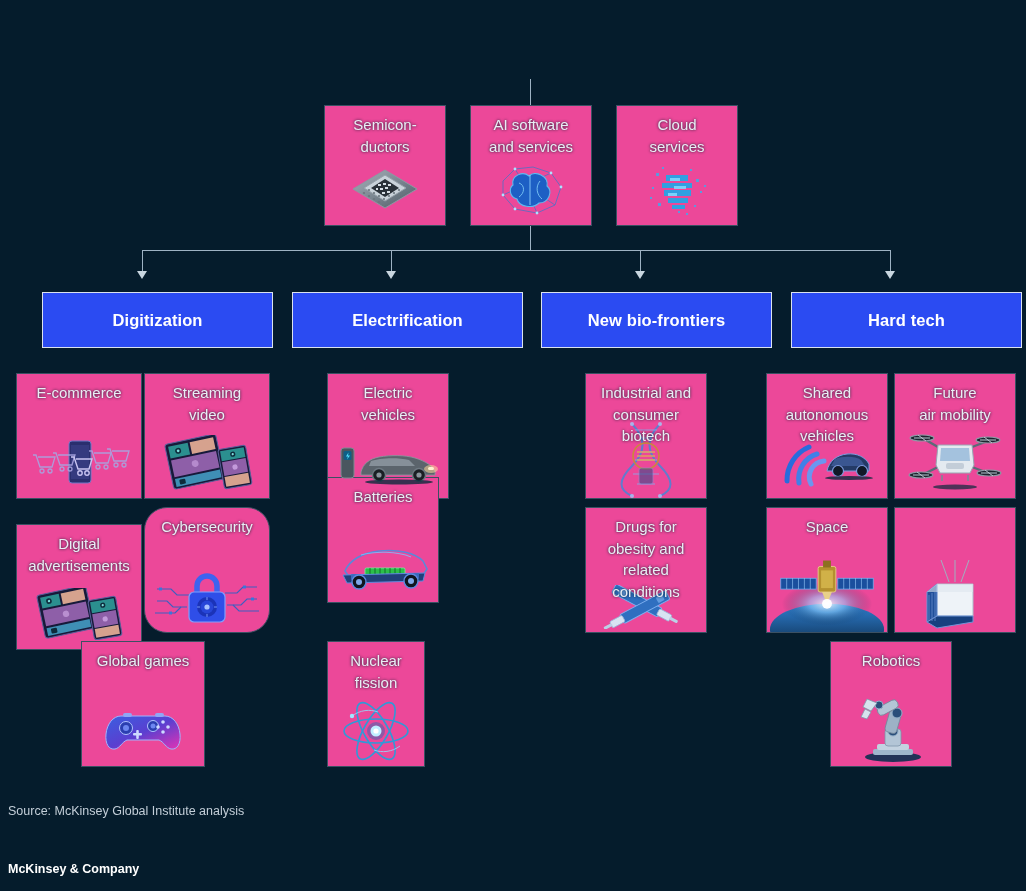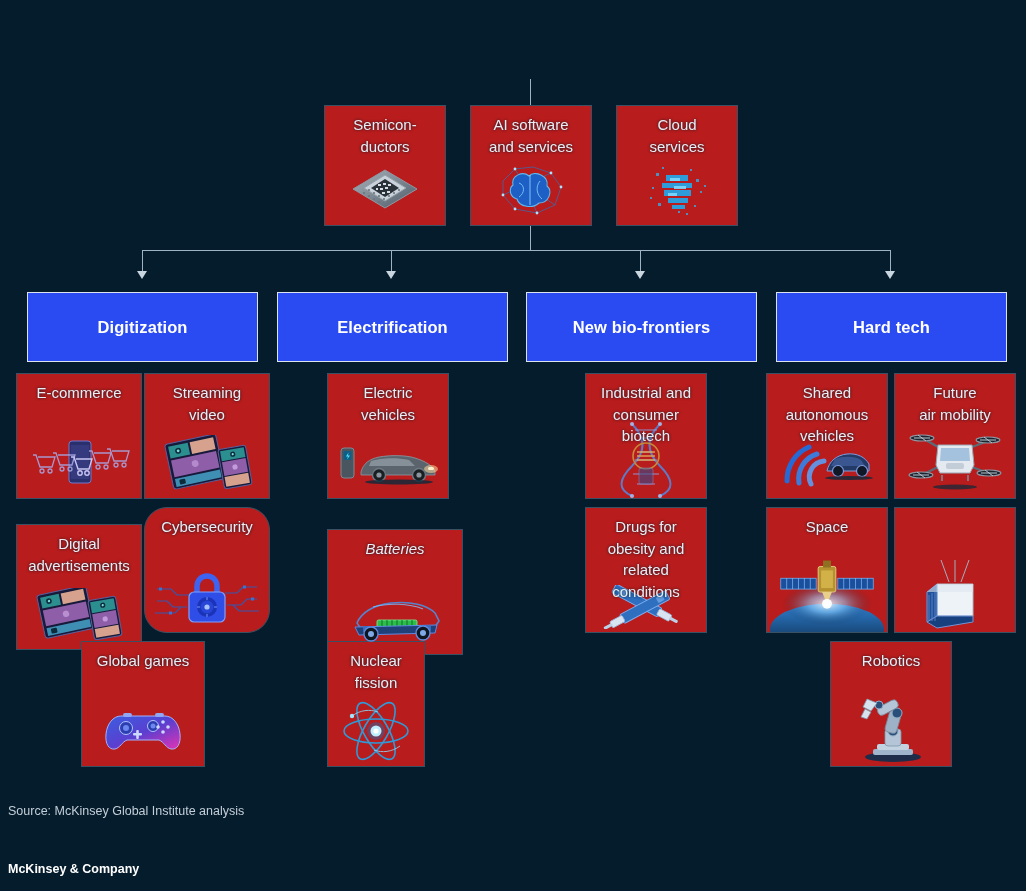--- a/index.html
+++ b/index.html
@@ -18,28 +18,28 @@
     position:absolute;
     background:#2B4BF2;
     border:1px solid #dbe3ee;
     display:flex;align-items:center;justify-content:center;
     font-weight:bold;
     color:#ffffff;
     letter-spacing:.1px;
     box-sizing:border-box;
   }
   #foundation-banner{left:416px;top:22px;width:230px;height:57px;font-size:16.5px;}
-  .col-banner{height:70px;font-size:16.5px;}
+  .col-banner{height:56px;font-size:16.5px;margin-left:15px;}
 
   
   .card{
     position:absolute;
     box-sizing:border-box;
     border:1px solid #3b5063;
-    background:#b91c1c;
+    background:#ec4899;
     overflow:hidden;
   }
   .card .lbl{
     position:absolute;left:4px;right:4px;top:8px;
     text-align:center;
     font-size:15px;line-height:21.5px;
     color:#e9eef4;
     font-weight:400;
     z-index:3;
     text-shadow:0 0 3px #051C2C;
@@ -369,21 +369,21 @@
         <rect x="93" y="27" width="6" height="3" rx="1.5" fill="#fff1cf"></rect>
         <circle cx="44" cy="35" r="6.5" fill="#1a1f24" stroke="#6f7a83" stroke-width="1.4"></circle>
         <circle cx="44" cy="35" r="2.6" fill="#8a949c"></circle>
         <circle cx="84" cy="35" r="6.5" fill="#1a1f24" stroke="#6f7a83" stroke-width="1.4"></circle>
         <circle cx="84" cy="35" r="2.6" fill="#8a949c"></circle>
         <ellipse cx="64" cy="42" rx="34" ry="2.4" fill="#0a2a3c" opacity=".8"></ellipse>
       </svg>
     </div>
   </div>
 
-  <div class="card" style="left:327px;top:529px;width:136px;height:126px;font-style:italic;">
+  <div class="card" style="left:327px;top:477px;width:112px;height:126px;">
     <div class="lbl">Batteries</div>
     <div class="art">
       <svg width="104" height="52" viewBox="0 0 104 52">
         <path d="M14,30 C18,20 30,12 48,10 C68,8 84,12 92,20 L96,28 L92,34 L18,36 Z" fill="none" stroke="#4a8fe0" stroke-width="1.6" opacity=".9"></path>
         <path d="M30,14 C44,10 66,10 80,16" stroke="#7fc0ff" stroke-width="1.1" fill="none" opacity=".8"></path>
         <rect x="34" y="27" width="40" height="9" rx="1.5" fill="#2bbf4a" stroke="#7ff0a0" stroke-width=".8"></rect>
         <g stroke="#0d5c22" stroke-width=".8">
           <path d="M39,27 L39,36"></path>
             <path d="M44,27 L44,36"></path>
             <path d="M49,27 L49,36"></path>

